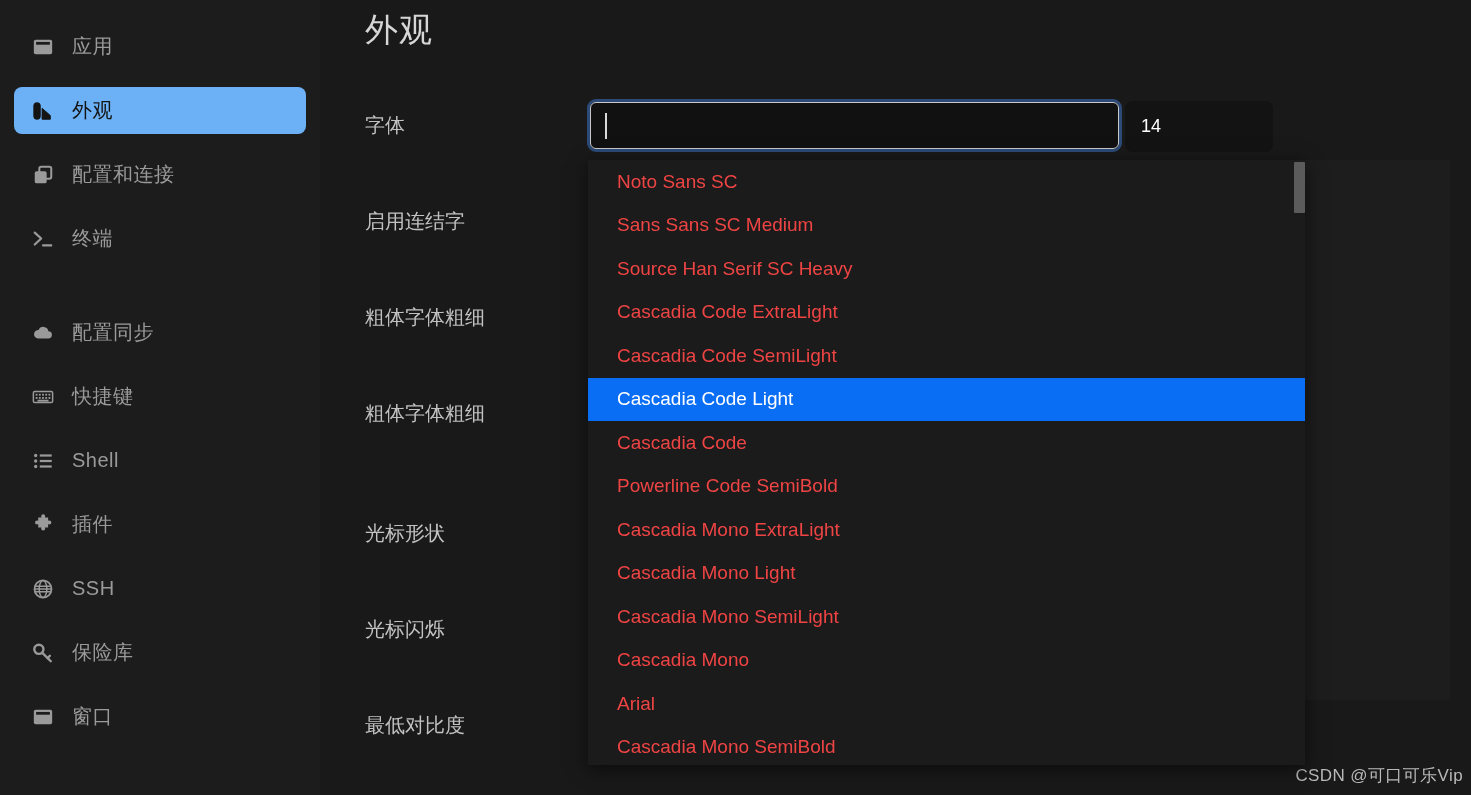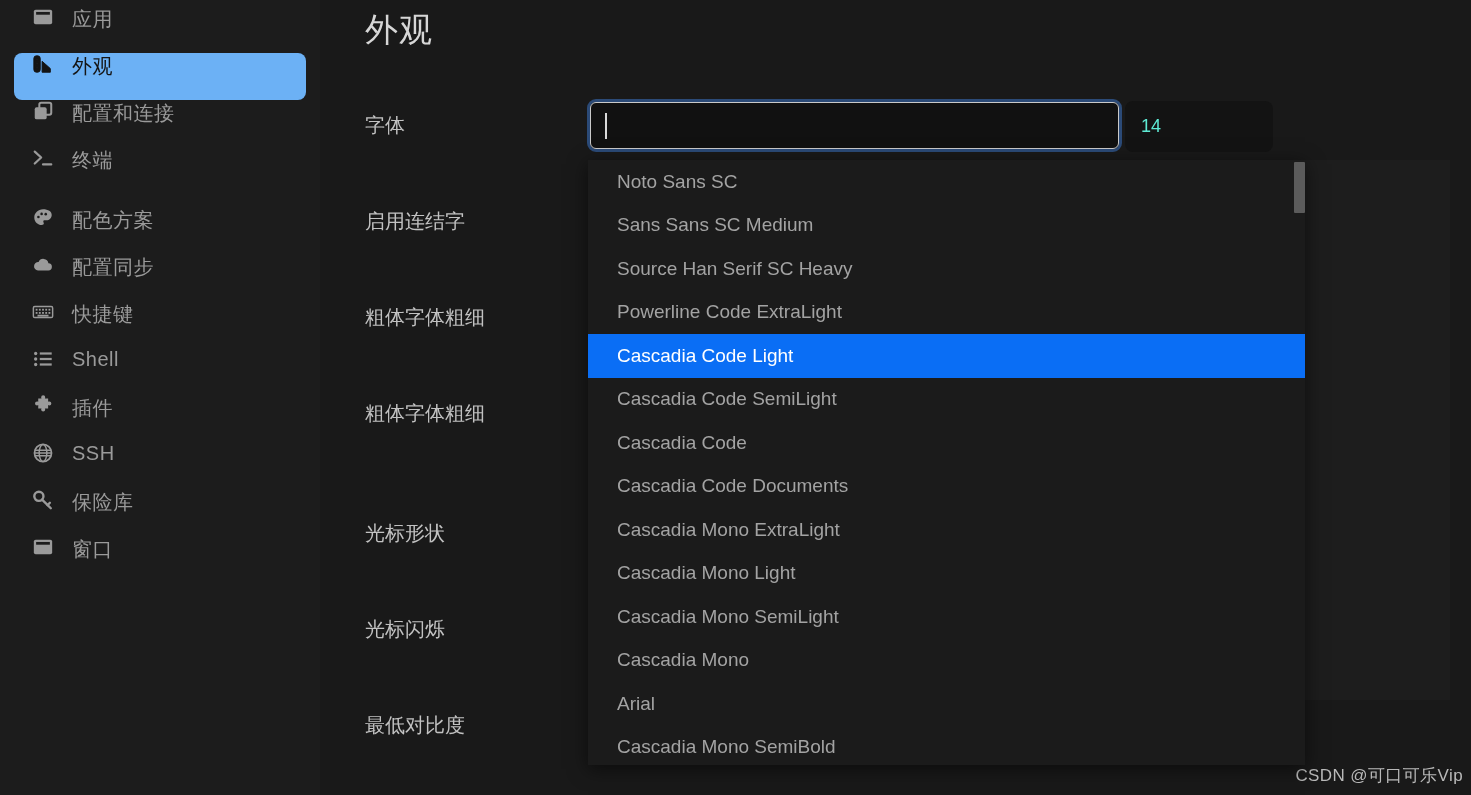--- a/index.html
+++ b/index.html
@@ -10,22 +10,22 @@
     overflow: hidden;
   }
   #root { position: relative; width: 1471px; height: 795px; background: #1a1a1a; }
 
   
   #sidebar {
     position: absolute; left: 0; top: 0; width: 320px; height: 795px;
     background: #1c1c1c; padding-top: 6px;
   }
   .nav-item {
-    position: relative; display: flex; align-items: flex-start;
-    height: 47px; margin: 0 14px; padding-left: 18px;
+    position: relative; display: flex; align-items: center;
+    height: 47px; margin: 17px 14px; padding-left: 18px;
     border-radius: 8px; color: #9a9a9a; cursor: pointer; gap: 18px;
   }
   .nav-item .nav-label { font-size: 20px; letter-spacing: .5px; white-space: nowrap; }
   .nav-item.active { background: #6cb1f5; color: #111; }
   .nav-item.active .nav-label { color: #141414; }
   .nav-item.active .ic { fill: #141414; stroke: #141414; }
   .nav-gap { height: 13px; }
   .ic { width: 22px; height: 22px; flex: 0 0 22px; fill: #9a9a9a; stroke: none; display:block; }
 
   
@@ -54,32 +54,32 @@
     background: transparent; border: 0; outline: none; width: 100%;
     color: #dcdcdc; font-size: 18px; font-family: "Liberation Sans", sans-serif;
   }
   #caret {
     width: 2px; height: 26px; background: #d9d9d9; display: inline-block;
   }
 
   #size-field {
     position: absolute; left: 805px; top: 101px; width: 148px; height: 51px;
     background: #131313; border-radius: 8px; display: flex; align-items: center;
-    padding-left: 16px; color: #5eead4; font-size: 18px;
+    padding-left: 16px; color: #ffffff; font-size: 18px;
   }
 
   
   #dropdown {
     position: absolute; left: 268px; top: 160px; width: 717px; height: 605px;
     background: #1b1b1b; overflow: hidden; z-index: 40;
     box-shadow: 0 4px 18px rgba(0,0,0,.55);
   }
   .dd-item {
     height: 43.5px; display: flex; align-items: center; padding-left: 29px;
-    color: #a3a3a3; font-size: 19px; cursor: pointer; white-space: nowrap;
+    color: #ef4444; font-size: 19px; cursor: pointer; white-space: nowrap;
   }
   .dd-item.sel { background: #0a6ef5; color: #fff; }
   #dd-scroll {
     position: absolute; right: 0px; top: 2px; width: 11px; height: 51px;
     background: #5b5b5b; border-radius: 1px;
   }
 
   
   #terminal {
     position: absolute; left: 650px; top: 160px; width: 480px; height: 540px;
@@ -182,31 +182,20 @@
             <path d="M3 5 L10 11.5 L3 18" fill="none" stroke="currentColor" stroke-width="2.4" stroke-linecap="round" stroke-linejoin="round"></path>
             <path d="M12 19 L21 19" fill="none" stroke="currentColor" stroke-width="2.4" stroke-linecap="round"></path>
           </svg>
         </span>
         <span class="nav-label">终端</span>
       </div>
       <div class="nav-gap"></div>
       <div class="nav-item">
         <span style="display: flex; align-items: center; color: rgb(154, 154, 154);">
           <svg class="ic" viewBox="0 0 24 24">
-            <path d="M12 2.5c-5.3 0-9.5 4-9.5 9 0 5 4 8.2 8 8.2 1.7 0 2.4-.9 2.4-1.9 0-.8-.6-1.3-.6-2 0-.8.6-1.4 1.5-1.4h1.8c3.3 0 5.9-2.5 5.9-5.8 0-3.6-3.8-6.1-9.5-6.1z" fill="currentColor"></path>
-            <circle cx="7" cy="11" r="1.4" fill="#1c1c1c"></circle>
-            <circle cx="10.5" cy="7.5" r="1.4" fill="#1c1c1c"></circle>
-            <circle cx="15" cy="7.8" r="1.4" fill="#1c1c1c"></circle>
-          </svg>
-        </span>
-        <span class="nav-label">配色方案</span>
-      </div>
-      <div class="nav-item">
-        <span style="display: flex; align-items: center; color: rgb(154, 154, 154);">
-          <svg class="ic" viewBox="0 0 24 24">
             <path d="M6.5 18h11a4 4 0 0 0 .4-8 5.6 5.6 0 0 0-10.7-1.2A4 4 0 0 0 6.5 18z" fill="currentColor"></path>
           </svg>
         </span>
         <span class="nav-label">配置同步</span>
       </div>
       <div class="nav-item">
         <span style="display: flex; align-items: center; color: rgb(154, 154, 154);">
           <svg class="ic" viewBox="0 0 24 24">
             <rect x="1.5" y="6" width="21" height="12" rx="1.5" fill="none" stroke="currentColor" stroke-width="1.6"></rect>
             <rect x="4" y="8.5" width="2" height="2" fill="currentColor"></rect>
@@ -326,25 +315,25 @@
       <div class="knob"></div>
     </div>
 
     <div id="contrast-field">4</div>
 
     <div id="dropdown">
       <div id="dd-scroll"></div>
     <div class="dd-item">Noto Sans SC</div>
         <div class="dd-item">Sans Sans SC Medium</div>
         <div class="dd-item">Source Han Serif SC Heavy</div>
-        <div class="dd-item">Powerline Code ExtraLight</div>
+        <div class="dd-item">Cascadia Code ExtraLight</div>
+        <div class="dd-item">Cascadia Code SemiLight</div>
         <div class="dd-item sel">Cascadia Code Light</div>
-        <div class="dd-item">Cascadia Code SemiLight</div>
         <div class="dd-item">Cascadia Code</div>
-        <div class="dd-item">Cascadia Code Documents</div>
+        <div class="dd-item">Powerline Code SemiBold</div>
         <div class="dd-item">Cascadia Mono ExtraLight</div>
         <div class="dd-item">Cascadia Mono Light</div>
         <div class="dd-item">Cascadia Mono SemiLight</div>
         <div class="dd-item">Cascadia Mono</div>
         <div class="dd-item">Arial</div>
         <div class="dd-item">Cascadia Mono SemiBold</div>
       </div>
 
   </div>
 

